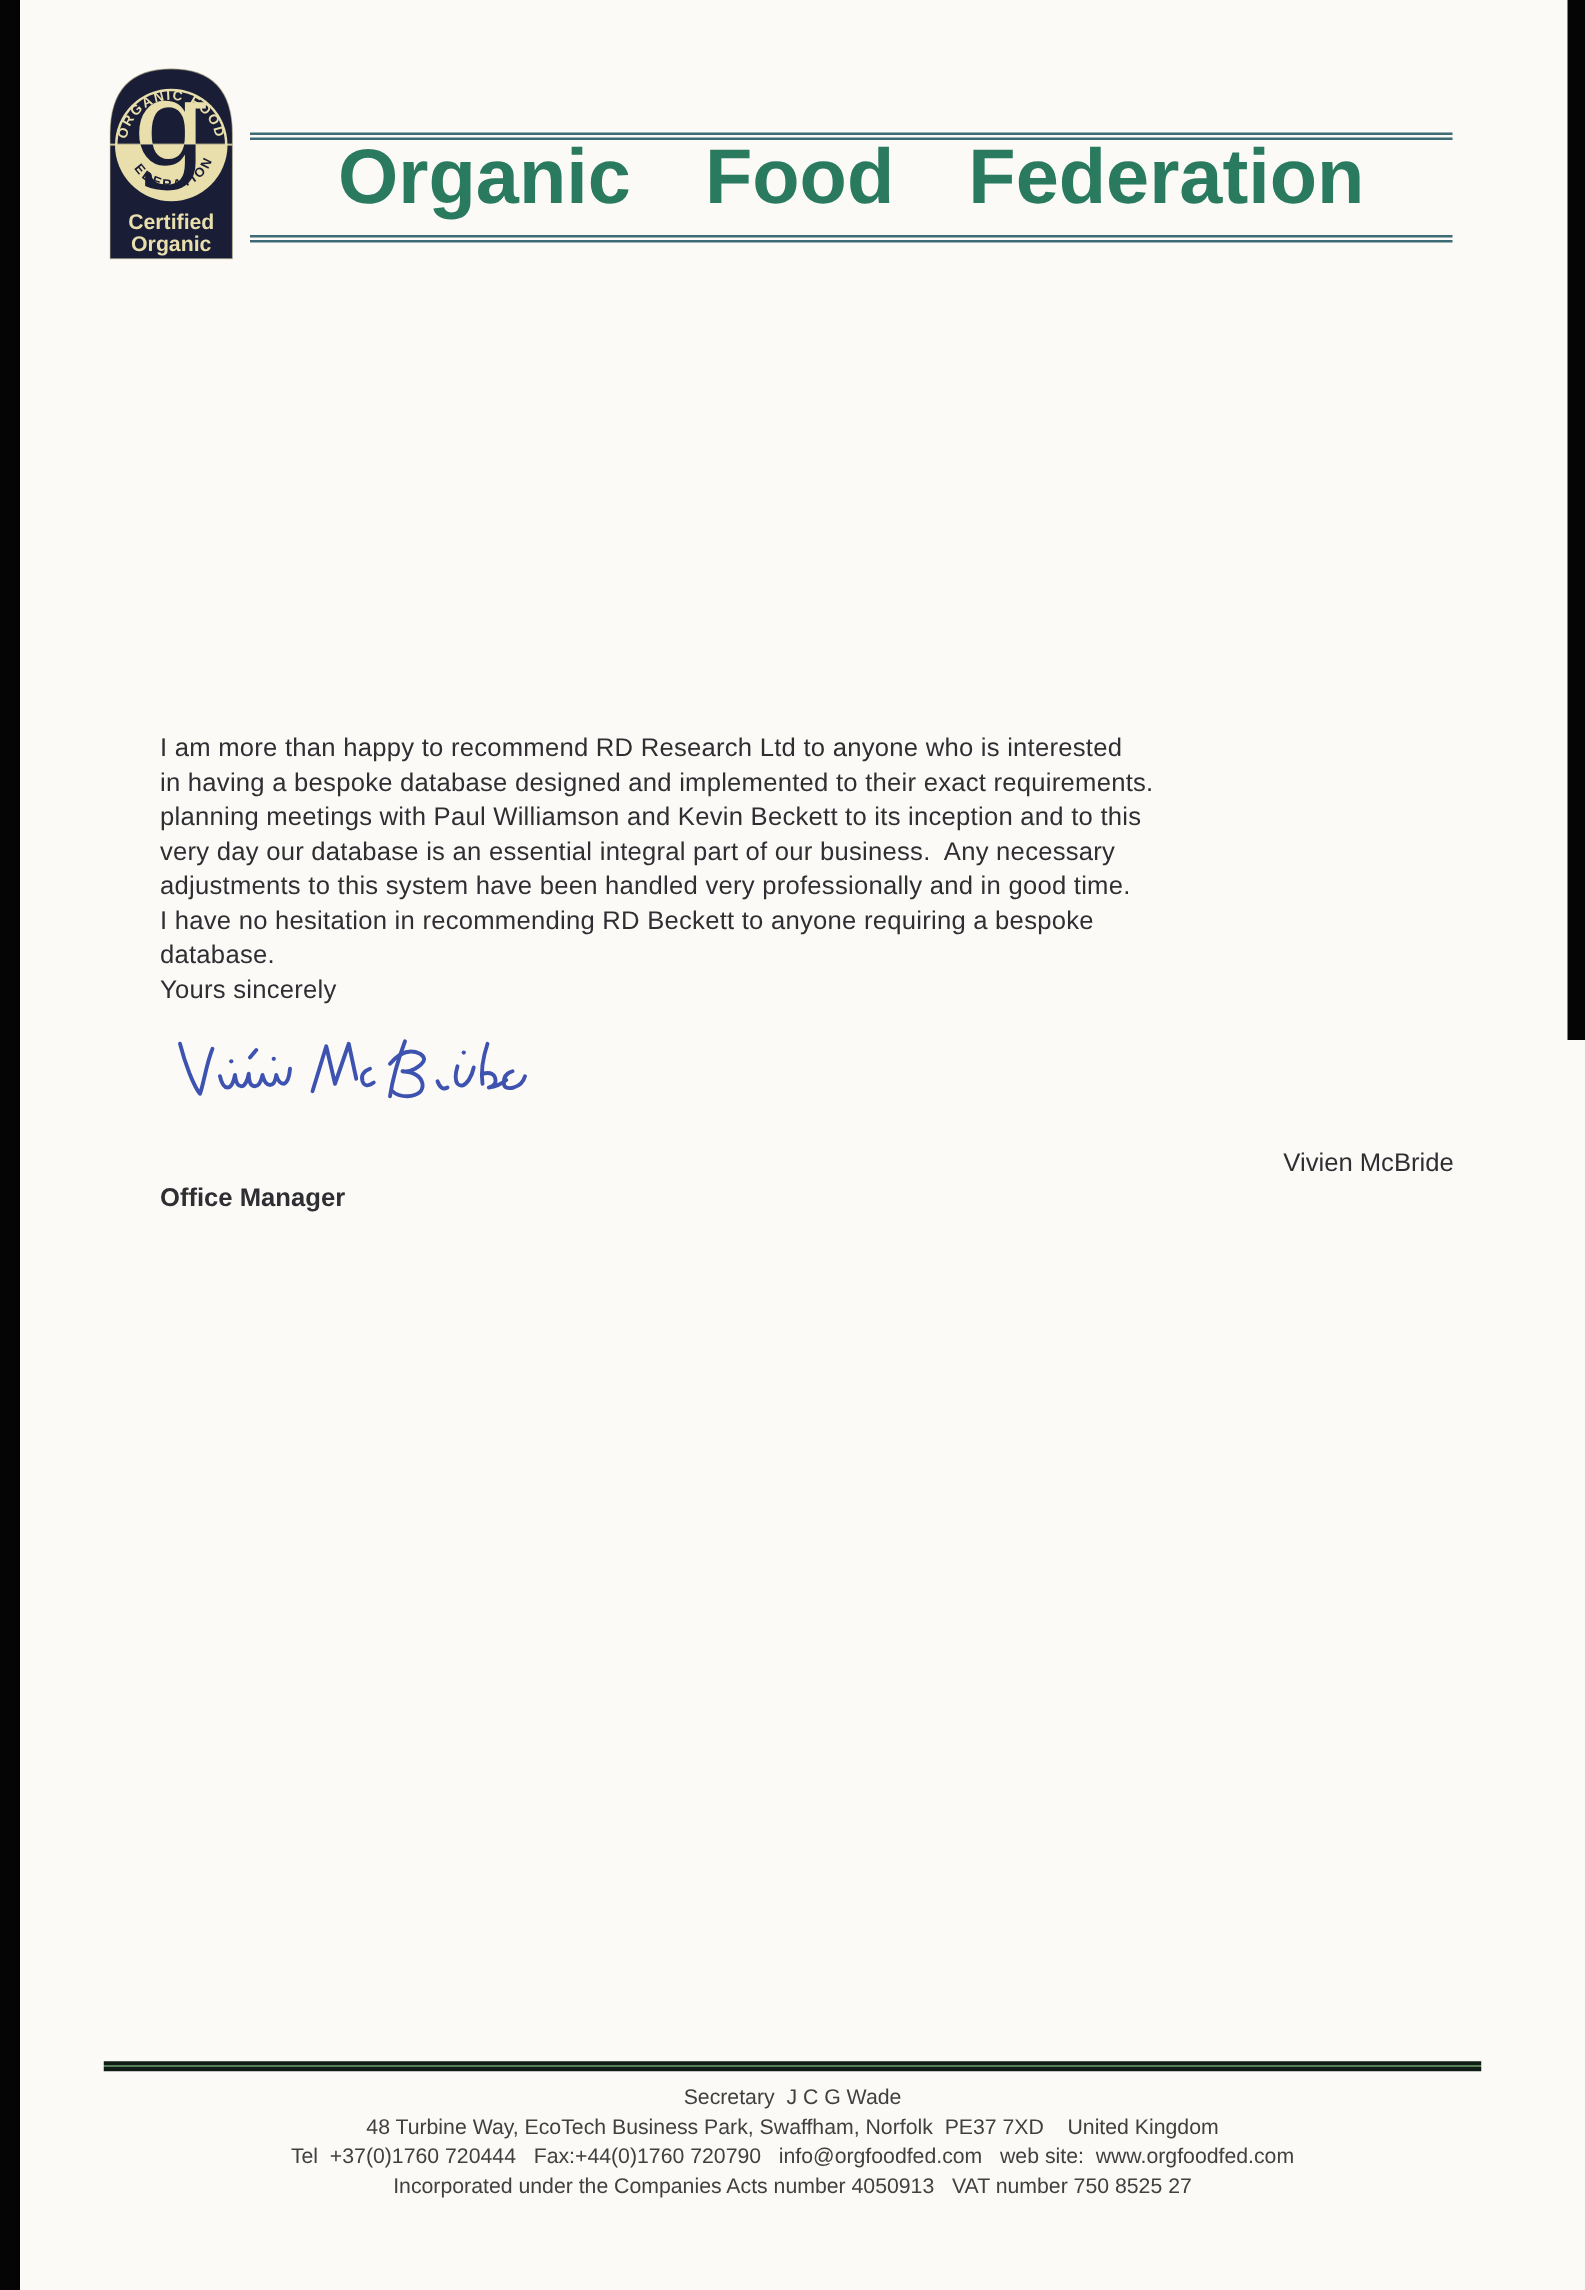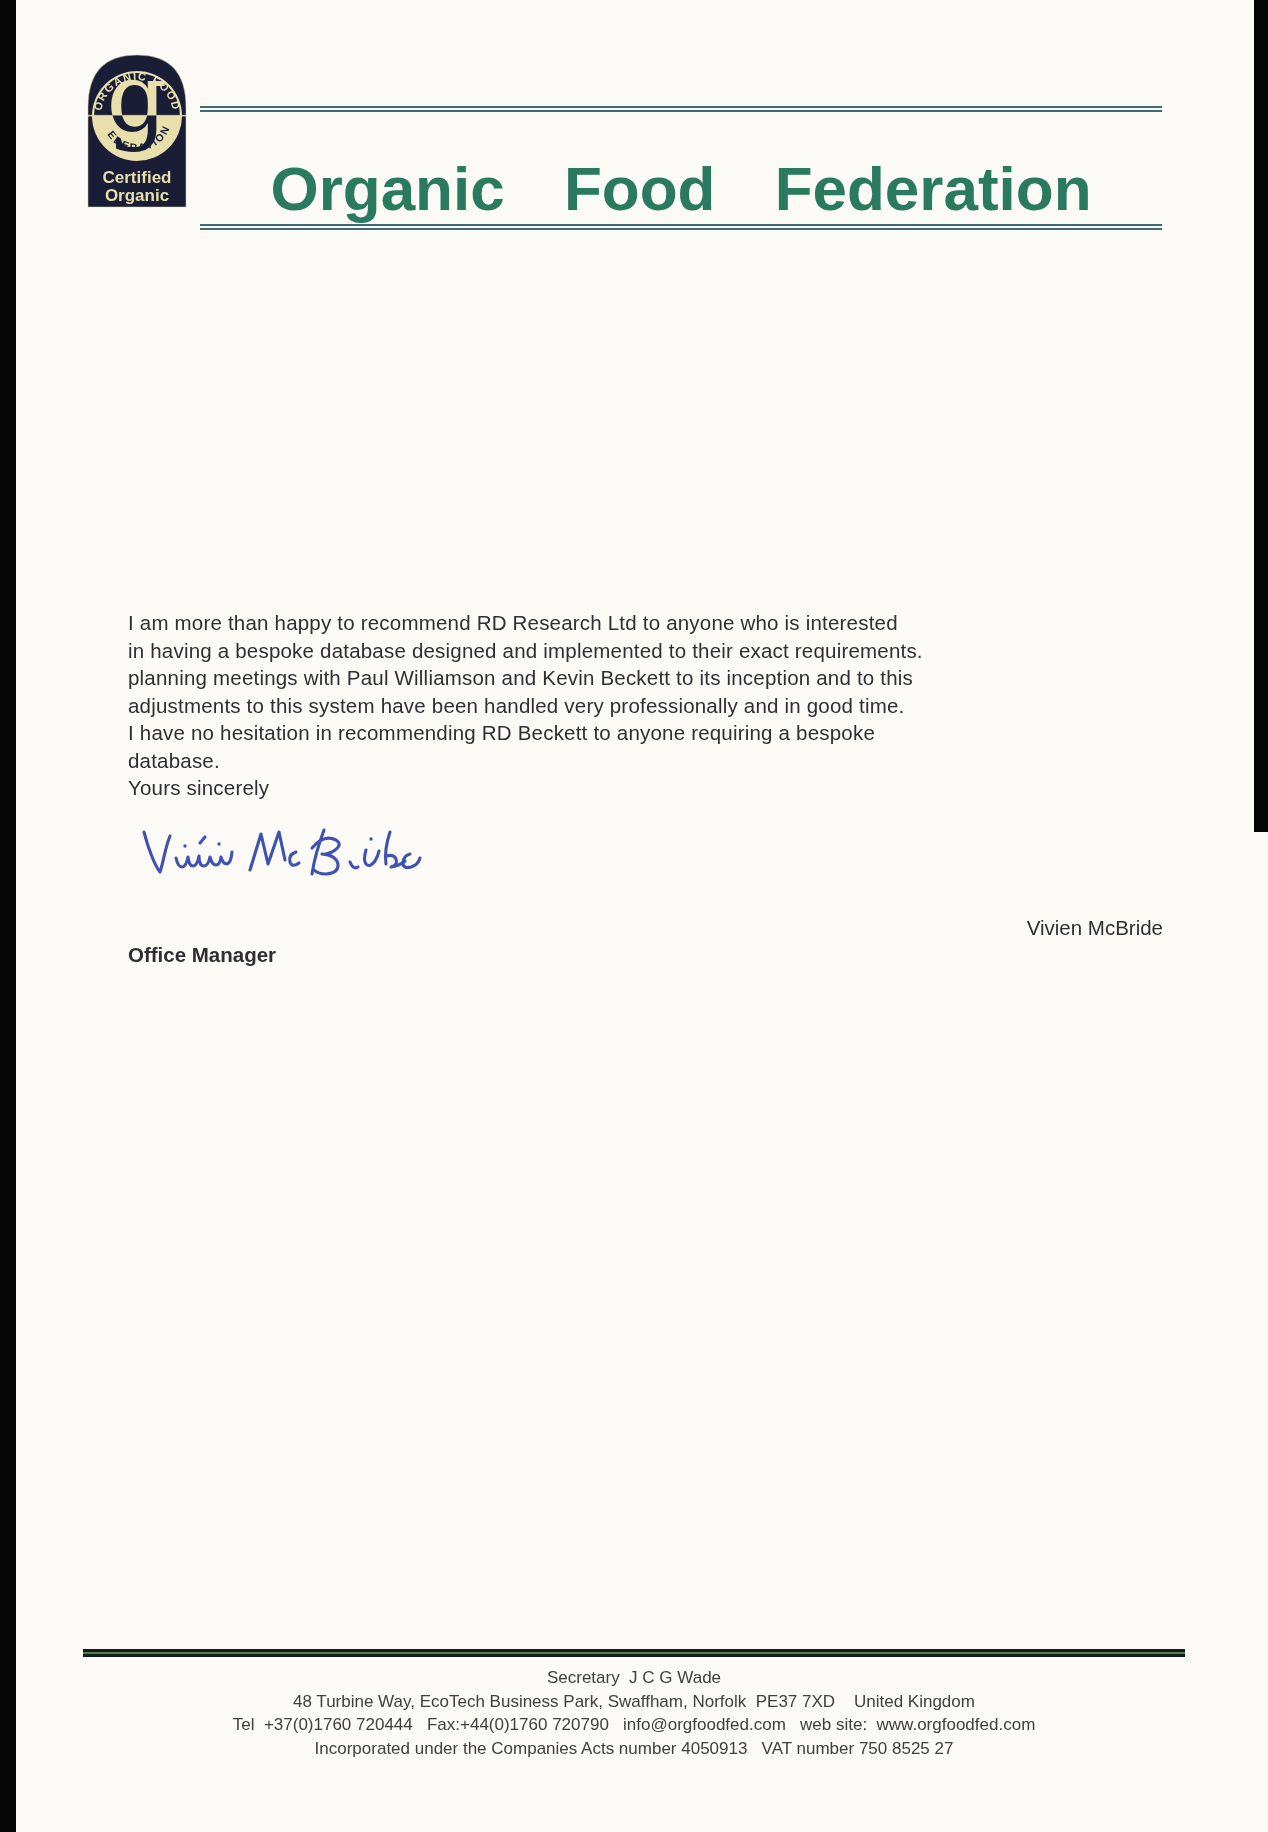--- a/index.html
+++ b/index.html
@@ -12,35 +12,35 @@
     font-family:"Liberation Sans", sans-serif;
     color:#2f2f33;
   }
   
   .edge-left{position:absolute;left:0;top:0;width:16px;height:1832px;background:#050505;}
   .edge-right{position:absolute;right:0;top:0;width:14px;height:832px;background:#050505;}
 
   
   .logo{position:absolute;left:85px;top:52px;width:104px;height:158px;}
   .title-band{
-    position:absolute;left:200px;top:106px;width:962px;height:124px;
-    display:flex;align-items:flex-end;justify-content:center;
+    position:absolute;left:200px;top:106px;width:962px;height:88px;
+    display:flex;align-items:flex-start;justify-content:center;
   }
   .rule-double{position:absolute;left:0;width:100%;height:6px;box-sizing:border-box;
     border-top:2px solid #3c6b75;border-bottom:2px solid #3c6b75;}
   .rule-top{top:0;}
   .rule-bottom{bottom:0;}
   .page-title{
     font-size:62px;font-weight:bold;color:#2a7a60;
     letter-spacing:0px;word-spacing:42px;white-space:pre;
     padding-bottom:6px;
   }
 
   
-  .letter{position:absolute;left:128px;top:585px;width:1035px;font-size:20.5px;line-height:27.5px;margin-top:24px;}
+  .letter{position:absolute;left:128px;top:585px;width:1035px;font-size:20.5px;line-height:27.5px;}
   .letter p{margin:0;}
   .p1{margin-bottom:26px;}
   .p2{margin-bottom:30px;}
   .p3{margin-bottom:46px;}
   .bodyline{white-space:pre-wrap;letter-spacing:0.2px;}
   .closing{margin-bottom:0;}
 
   .signature-wrap{margin:24px 0 0 10px;width:300px;height:66px;}
   .signatory{margin-top:22px;}
   .signatory .name{white-space:pre-wrap;text-align:right;}
@@ -109,20 +109,21 @@
     <div class="rule-double rule-bottom"></div>
   </div>
 
   <div class="letter">
     <p class="p1">
       <span class="bodyline" style="display:block">I am more than happy to recommend RD Research Ltd to anyone who is interested</span>
       <span class="bodyline" style="display:block">in having a bespoke database designed and implemented to their exact requirements.</span>
     </p>
     <p class="p2">
       <span class="bodyline" style="display:block">planning meetings with Paul Williamson and Kevin Beckett to its inception and to this</span>
+      <span class="bodyline" style="display:block">very day our database is an essential integral part of our business.  Any necessary</span>
       <span class="bodyline" style="display:block">adjustments to this system have been handled very professionally and in good time.</span>
     </p>
     <p class="p3">
       <span class="bodyline" style="display:block">I have no hesitation in recommending RD Beckett to anyone requiring a bespoke</span>
       <span class="bodyline" style="display:block">database.</span>
     </p>
     <p class="closing bodyline">Yours sincerely</p>
 
     <div class="signature-wrap">
       <svg viewBox="0 0 300 64" width="300" height="64">

